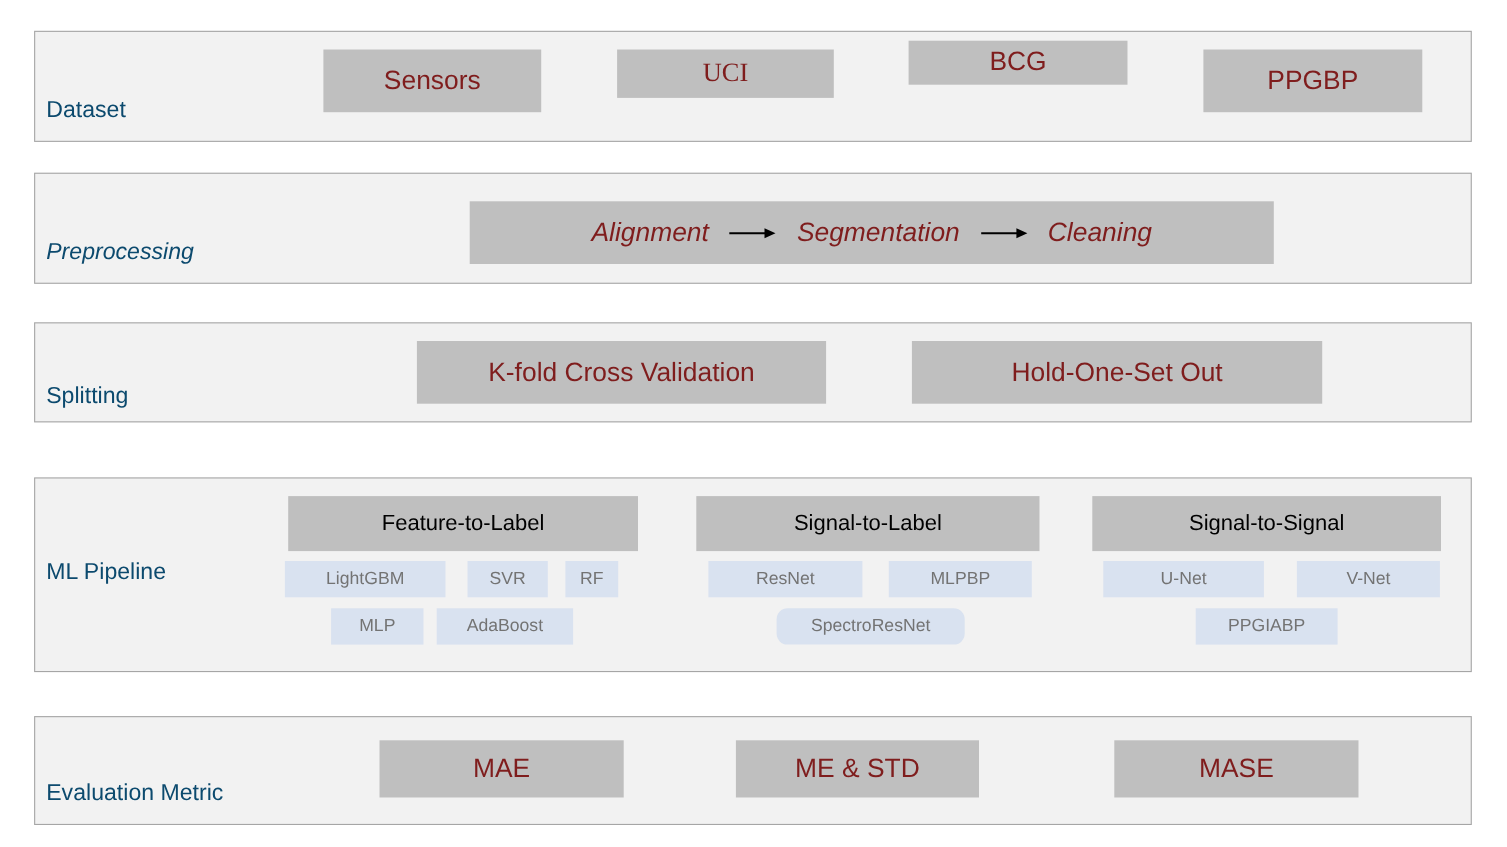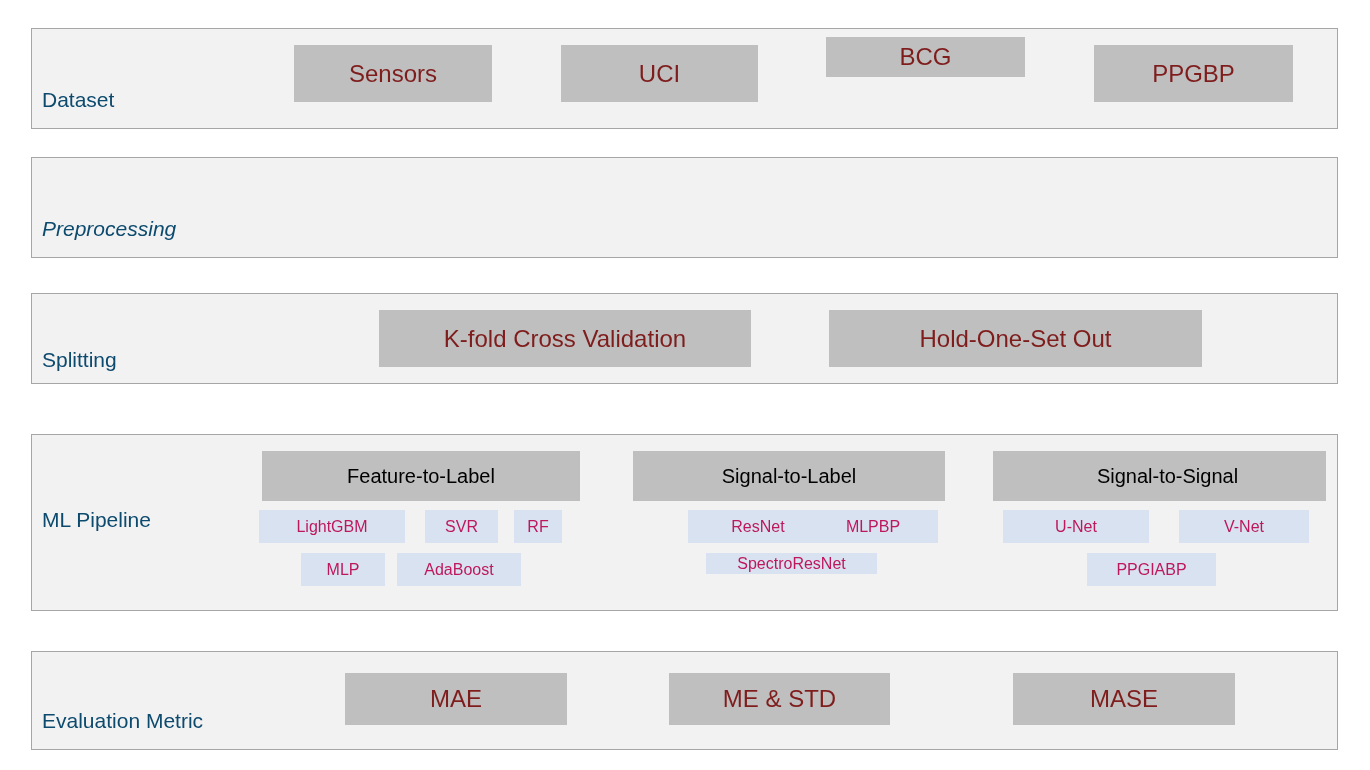--- a/index.html
+++ b/index.html
@@ -60,21 +60,21 @@
     align-items: center;
     justify-content: center;
     font-size: 24px;
     color: #7f1d1d;
     white-space: nowrap;
     box-sizing: border-box;
   }
 
   
   #box-sensors { left: 262px; top: 16px; width: 198px; height: 57px; }
-  #box-uci     { left: 529px; top: 16px; width: 197px; height: 57px; }
+  #box-uci     { left: 529px; top: 16px; width: 197px; height: 44px; font-family: Liberation Serif, serif; }
   #box-bcg     { left: 794px; top: 8px; width: 199px; height: 40px; }
   #box-ppgbp   { left: 1062px; top: 16px; width: 199px; height: 57px; }
 
   
   #box-preprocess-flow {
     left: 395px; top: 25px; width: 731px; height: 57px;
     gap: 0;
   }
   .flow-step { padding: 0 4px; }
   .flow-arrow {
@@ -109,45 +109,45 @@
     height: 50px;
     background: #bfbfbf;
     display: flex;
     align-items: center;
     justify-content: center;
     font-size: 20px;
     white-space: nowrap;
   }
   #col-feature-to-label .col-header { width: 318px; left: 3px; }
   #col-signal-to-label  .col-header { width: 312px; left: 4px; }
-  #col-signal-to-signal .col-header { width: 317px; left: 4px; padding-left: 16px; }
+  #col-signal-to-signal .col-header { width: 317px; left: 4px; }
 
   .sbox {
     position: absolute;
     background: #d9e2f0;
     display: flex;
     align-items: center;
     justify-content: center;
     font-size: 16px;
-    color: #be185d;
+    color: #737373;
     white-space: nowrap;
     box-sizing: border-box;
   }
 
   
   #sb-lightgbm { left: 0px;   top: 59px; width: 146px; height: 33px; }
   #sb-svr      { left: 166px; top: 59px; width: 73px;  height: 33px; }
   #sb-rf       { left: 255px; top: 59px; width: 48px;  height: 33px; }
   #sb-mlp      { left: 42px;  top: 102px; width: 84px; height: 33px; }
   #sb-adaboost { left: 138px; top: 102px; width: 124px; height: 33px; }
 
   
-  #sb-resnet         { left: 15px;  top: 59px;  width: 140px; height: 33px; margin-left: 44px; }
+  #sb-resnet         { left: 15px;  top: 59px;  width: 140px; height: 33px; }
   #sb-mlpbp          { left: 179px; top: 59px;  width: 130px; height: 33px; }
-  #sb-spectroresnet  { left: 77px;  top: 102px; width: 171px; height: 21px; }
+  #sb-spectroresnet  { left: 77px;  top: 102px; width: 171px; height: 33px; border-radius: 10px; }
 
   
   #sb-unet    { left: 14px;  top: 59px;  width: 146px; height: 33px; }
   #sb-vnet    { left: 190px; top: 59px;  width: 130px; height: 33px; }
   #sb-ppgiabp { left: 98px;  top: 102px; width: 129px; height: 33px; }
 
   
   #box-mae    { left: 291px; top: 21px; width: 222px; height: 52px; margin-left: 22px; }
   #box-mestd  { left: 637px; top: 21px; width: 221px; height: 52px; }
   #box-mase   { left: 981px; top: 21px; width: 222px; height: 52px; }
@@ -162,20 +162,37 @@
 
     <div class="gbox" id="box-sensors">Sensors</div>
     <div class="gbox" id="box-uci">UCI</div>
     <div class="gbox" id="box-bcg">BCG</div>
     <div class="gbox" id="box-ppgbp">PPGBP</div>
   </div>
 
   <div class="row" id="row-preprocess">
     <div class="stage-label">Preprocessing</div>
 
+    <div class="gbox" id="box-preprocess-flow">
+      <span class="flow-step">Alignment</span>
+      <span class="flow-arrow">
+        <svg width="44" height="16" viewBox="0 0 44 16" aria-hidden="true">
+          <line x1="1" y1="8" x2="36" y2="8" stroke="#000000" stroke-width="1.8"></line>
+          <polygon points="43,8 33,3.4 33,12.6" fill="#000000"></polygon>
+        </svg>
+      </span>
+      <span class="flow-step">Segmentation</span>
+      <span class="flow-arrow">
+        <svg width="44" height="16" viewBox="0 0 44 16" aria-hidden="true">
+          <line x1="1" y1="8" x2="36" y2="8" stroke="#000000" stroke-width="1.8"></line>
+          <polygon points="43,8 33,3.4 33,12.6" fill="#000000"></polygon>
+        </svg>
+      </span>
+      <span class="flow-step">Cleaning</span>
+    </div>
   </div>
 
   <div class="row" id="row-splitting">
     <div class="stage-label">Splitting</div>
 
     <div class="gbox" id="box-kfold">K-fold Cross Validation</div>
     <div class="gbox" id="box-holdone">Hold-One-Set Out</div>
   </div>
 
   <div class="row" id="row-pipeline">

